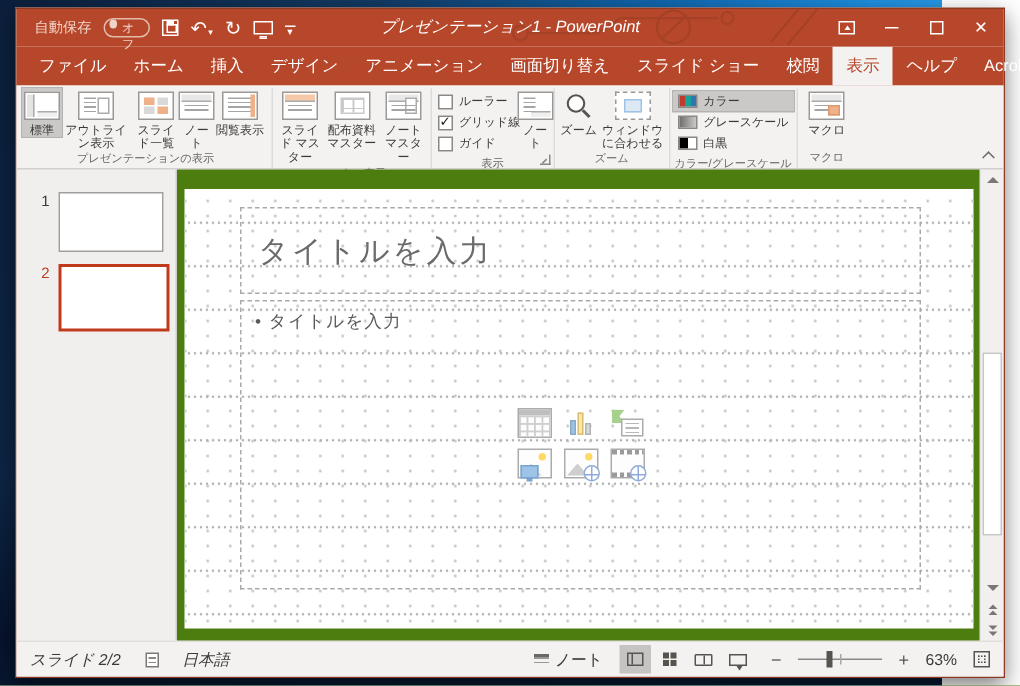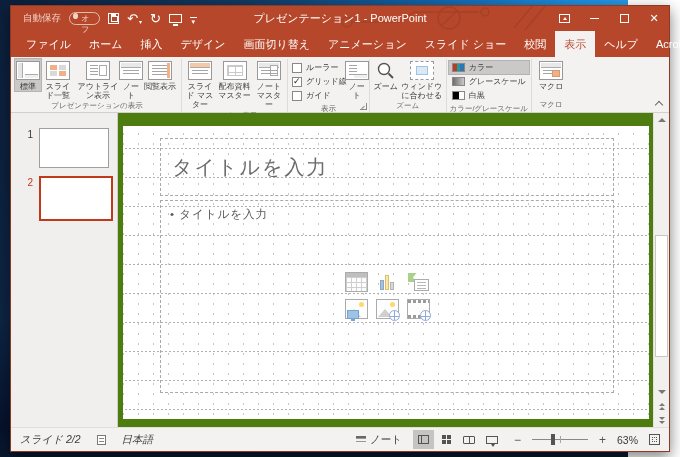--- a/index.html
+++ b/index.html
@@ -27,21 +27,21 @@
   .qat-glyph { font-size:13px; line-height:13px; color:#fff; }
   .undo-wrap { display:flex; align-items:flex-end; }
   .drop-mini { font-size:6px; color:#fff; margin-left:1px; }
   .save-icon { width:11px; height:11px; border:1px solid #fff; position:relative; }
   .save-icon::before { content:""; position:absolute; top:0; left:2px; width:5px; height:3px; background:#fff; }
   .save-icon::after { content:""; position:absolute; bottom:1px; left:2px; width:5px; height:4px; border:1px solid #fff; }
   .mon-icon { width:13px; height:9px; border:1px solid #fff; position:relative; }
   .mon-icon::after { content:""; position:absolute; left:3px; bottom:-3px; width:5px; height:1px; background:#fff; box-shadow:0 1px 0 #fff; }
   .qat-more { display:flex; flex-direction:column; align-items:center; line-height:4px; font-size:7px; padding-top:3px; }
   .qat-more .bar { width:7px; height:1px; background:#fff; margin-bottom:2px; }
-  .title-text { position:absolute; left:0; right:0; text-align:center; line-height:25px; font-size:11px; color:#fff; z-index:1; }
+  .title-text { position:absolute; left:0; right:0; text-align:center; line-height:25px; font-size:11px; color:#fff; z-index:1;font-style:italic; }
   .winbtns { margin-left:auto; display:flex; z-index:2; height:100%; }
   .winbtn { width:30px; display:flex; align-items:center; justify-content:center; font-size:11px; color:#fff; }
   .ribopts-icon { width:11px; height:9px; border:1px solid #fff; position:relative; }
   .ribopts-icon::after { content:""; position:absolute; left:3px; top:2px; border-left:2px solid transparent; border-right:2px solid transparent; border-bottom:3px solid #fff; }
   .max-icon { width:9px; height:9px; border:1px solid #fff; }
   .min-icon { width:9px; height:1px; background:#fff; }
 
   
   .tabsrow { height:26px; background:#b7472a; display:flex; align-items:stretch; font-size:11px; color:#fff; padding-left:6px; flex-shrink:0; }
   .tab { padding:0 9px; line-height:26px; white-space:nowrap; }
@@ -234,56 +234,56 @@
           </span>
         <span class="winbtn">✕</span>
       </div>
     </div>
 
     <div class="tabsrow">
       <span class="tab">ファイル</span>
       <span class="tab">ホーム</span>
       <span class="tab">挿入</span>
       <span class="tab">デザイン</span>
+      <span class="tab">アニメーション</span>
       <span class="tab">画面切り替え</span>
-      <span class="tab">アニメーション</span>
       <span class="tab">スライド ショー</span>
       <span class="tab">校閲</span>
       <span class="tab active">表示</span>
       <span class="tab">ヘルプ</span>
       <span class="tab">Acrobat</span>
 
     </div>
 
     <div class="ribbon">
 
       <div class="rgroup">
         <div class="rgroup-body">
           <div class="bigbtn selected w26">
             <i class="vic">
                 <b class="pane-l"></b>
                 <b class="pane-b"></b>
               </i>
             <span class="lbl">標準</span>
           </div>
+          <div class="bigbtn w46">
+            <i class="vic">
+                <b class="lines-half"></b>
+                <b class="pane-r"></b>
+              </i>
+            <span class="lbl">アウトライン表示</span>
+          </div>
           <div class="bigbtn w34">
             <i class="vic">
                 <b class="sq1"></b>
                 <b class="sq2"></b>
                 <b class="sq3"></b>
                 <b class="sq4"></b>
               </i>
             <span class="lbl">スライド一覧</span>
-          </div>
-          <div class="bigbtn w46">
-            <i class="vic">
-                <b class="lines-half"></b>
-                <b class="pane-r"></b>
-              </i>
-            <span class="lbl">アウトライン表示</span>
           </div>
           <div class="bigbtn w20">
             <i class="vic">
                 <b class="pane-t"></b>
                 <b class="lines-b"></b>
               </i>
             <span class="lbl">ノート</span>
           </div>
           <div class="bigbtn w38">
             <i class="vic">

